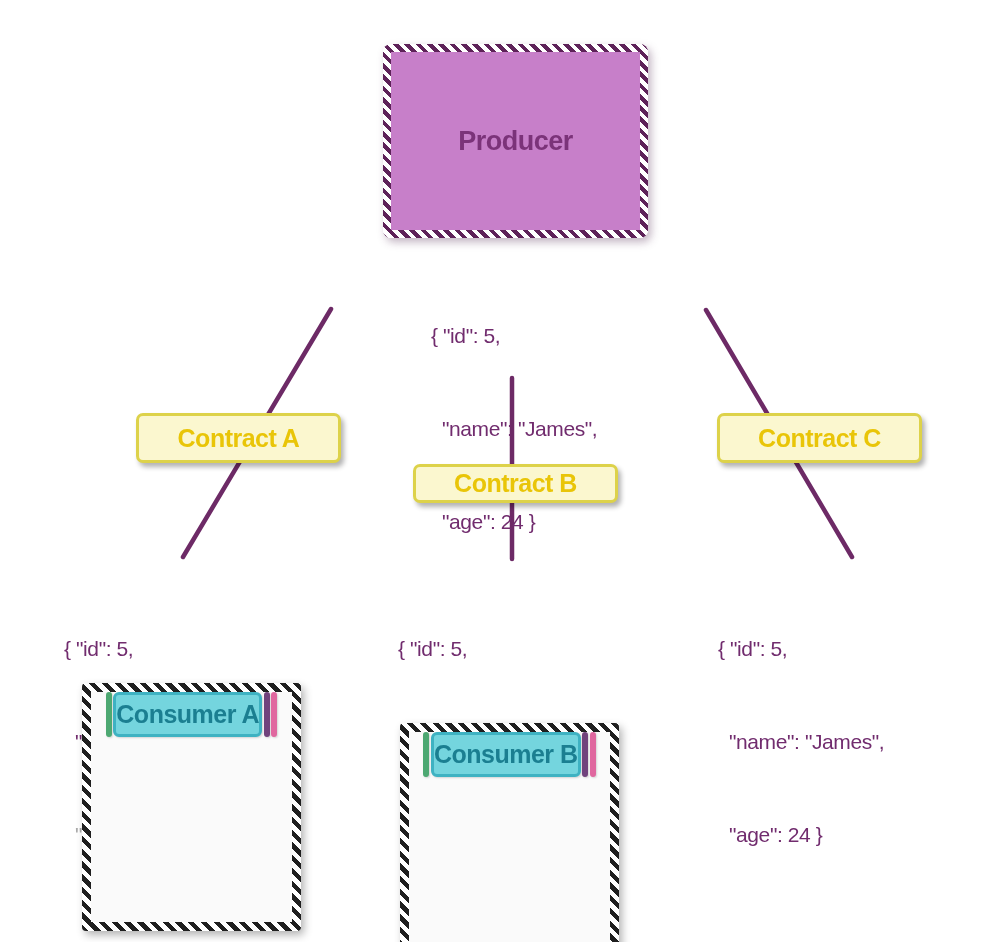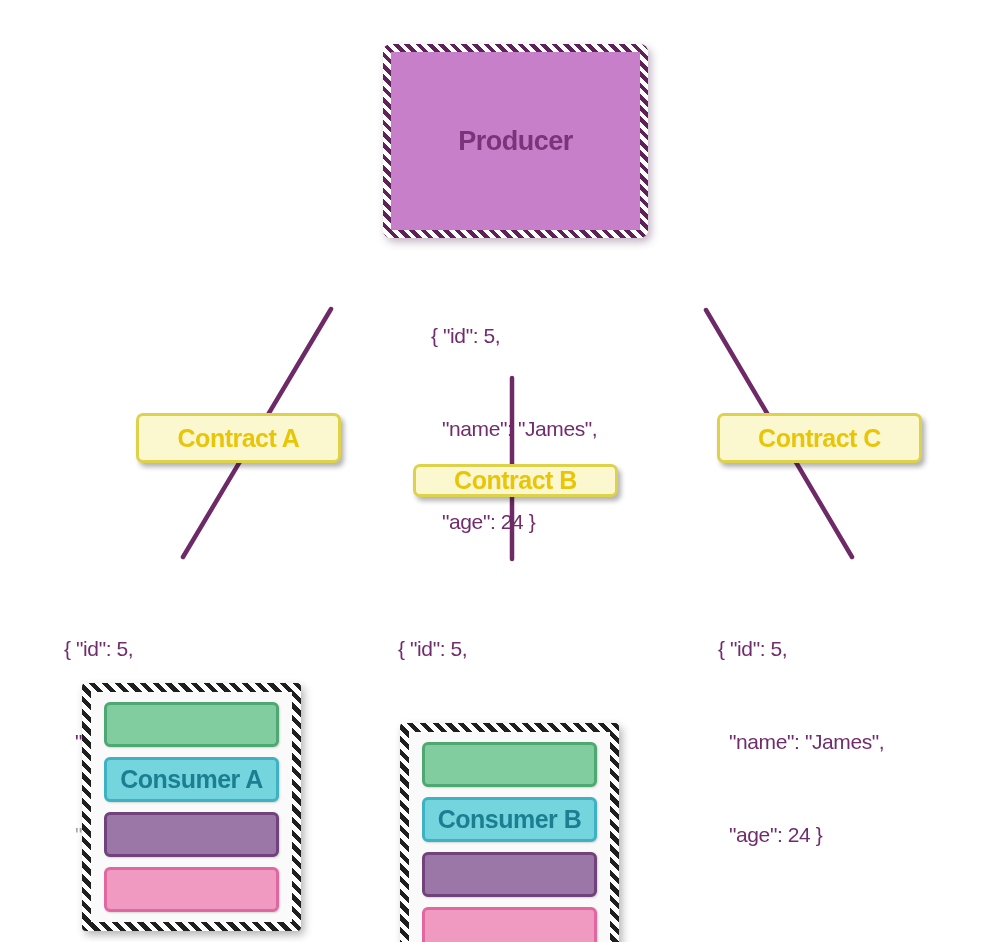--- a/index.html
+++ b/index.html
@@ -23,21 +23,21 @@
   }
 
   
   .contract{
     position:absolute;display:flex;align-items:center;justify-content:center;
     background:#fbf7cf;border:3px solid #ddd24a;border-radius:7px;
     box-shadow:3px 4px 5px rgba(0,0,0,.3);box-sizing:border-box;
     color:#e9c508;font-weight:bold;font-size:25px;letter-spacing:-0.5px;
   }
   #contract-a{left:136px;top:413px;width:205px;height:50px;}
-  #contract-b{left:413px;top:464px;width:205px;height:33px;}
+  #contract-b{left:413px;top:464px;width:205px;height:39px;}
   #contract-c{left:697px;top:413px;width:205px;height:50px;margin-left:20px;}
 
   
   .json{
     position:absolute;font-size:21px;line-height:31px;
     color:#712c6e;letter-spacing:-0.4px;white-space:pre;
   }
   .json .ind{padding-left:11px;}
   .json .muted{color:#a9a9a9;}
   #producer-json{left:431px;top:258px;}
@@ -50,21 +50,21 @@
     position:absolute;width:219px;height:248px;box-sizing:border-box;
     padding:9px;border-radius:4px;
     background:repeating-linear-gradient(45deg,#1f1f1f 0 4.5px,#ffffff 4.5px 9px);
     box-shadow:3px 4px 8px rgba(0,0,0,.3);
   }
   #consumer-a{left:82px;top:683px;}
   #consumer-b{left:400px;top:723px;}
   #consumer-c{left:721px;top:683px;}
   .consumer-inner{
     width:100%;height:100%;background:#fafafa;box-sizing:border-box;
-    display:flex;flex-direction:column;justify-content:space-evenly;
+    display:flex;flex-direction:row;justify-content:space-evenly;
     padding:0 13px;
   }
   .bar{
     height:45px;border-radius:6px;border:3px solid;box-sizing:border-box;
     box-shadow:1px 1px 2px rgba(0,0,0,.15);
   }
   .bar-green{background:#82cda0;border-color:#4da872;}
   .bar-cyan{
     background:#74d5de;border-color:#3eb2c2;
     display:flex;align-items:center;justify-content:center;

